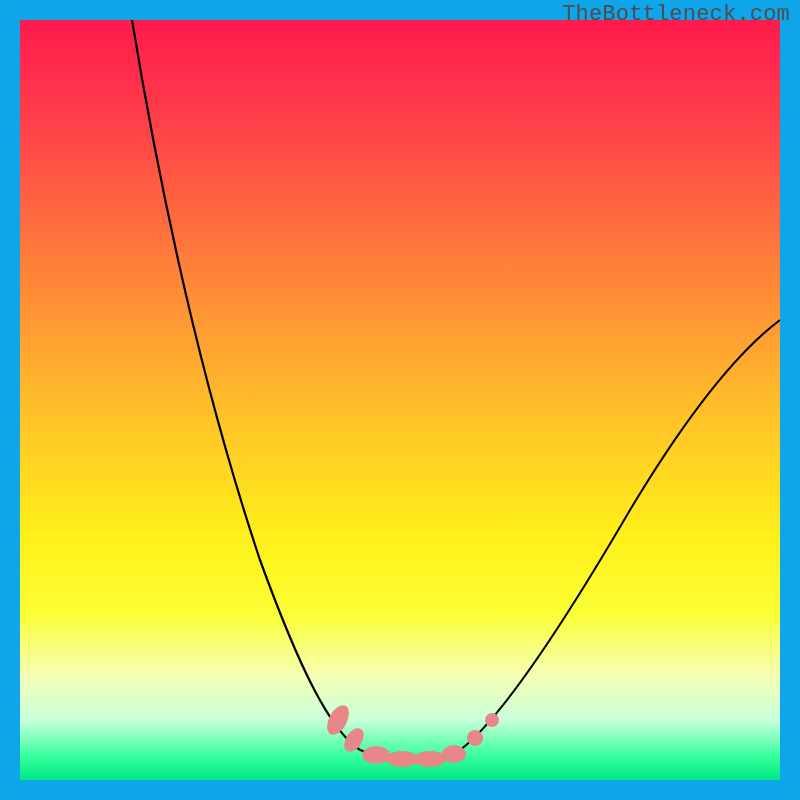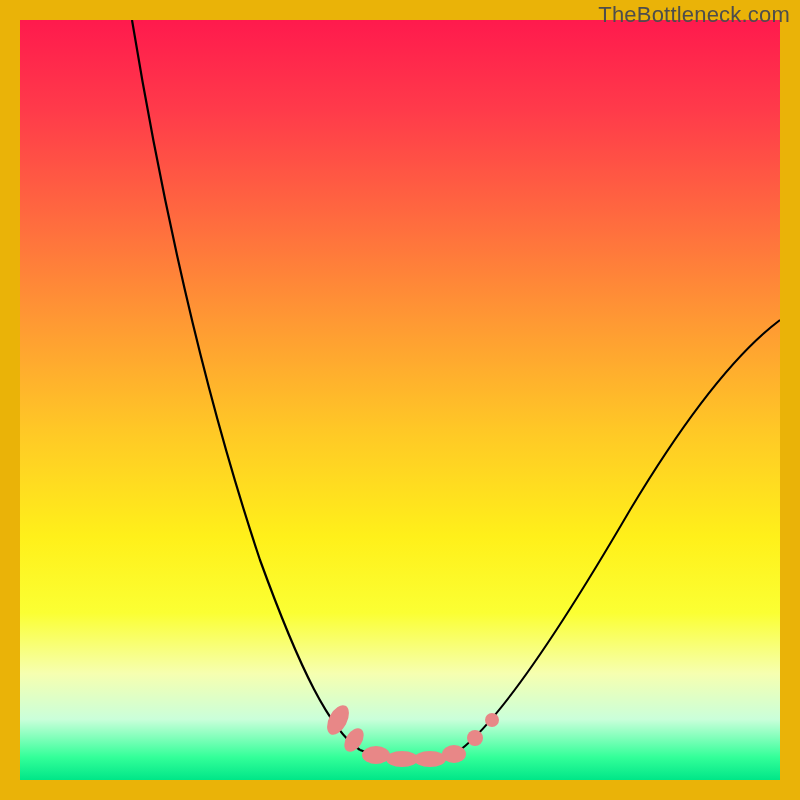--- a/index.html
+++ b/index.html
@@ -10,21 +10,22 @@
     background: #000;
     overflow: hidden;
     font-family: Arial, Helvetica, sans-serif;
   }
   .frame {
     position: absolute;
     left: 0;
     top: 0;
     width: 800px;
     height: 800px;
-    background: #eab308;
+    background: #0ea5e9;
+    font-family: Liberation Mono, monospace;
   }
   .plot {
     position: absolute;
     left: 20px;
     top: 20px;
     width: 760px;
     height: 760px;
     background: linear-gradient(to bottom,
       #ff1a4d 0%,
       #ff3b4a 12%,

